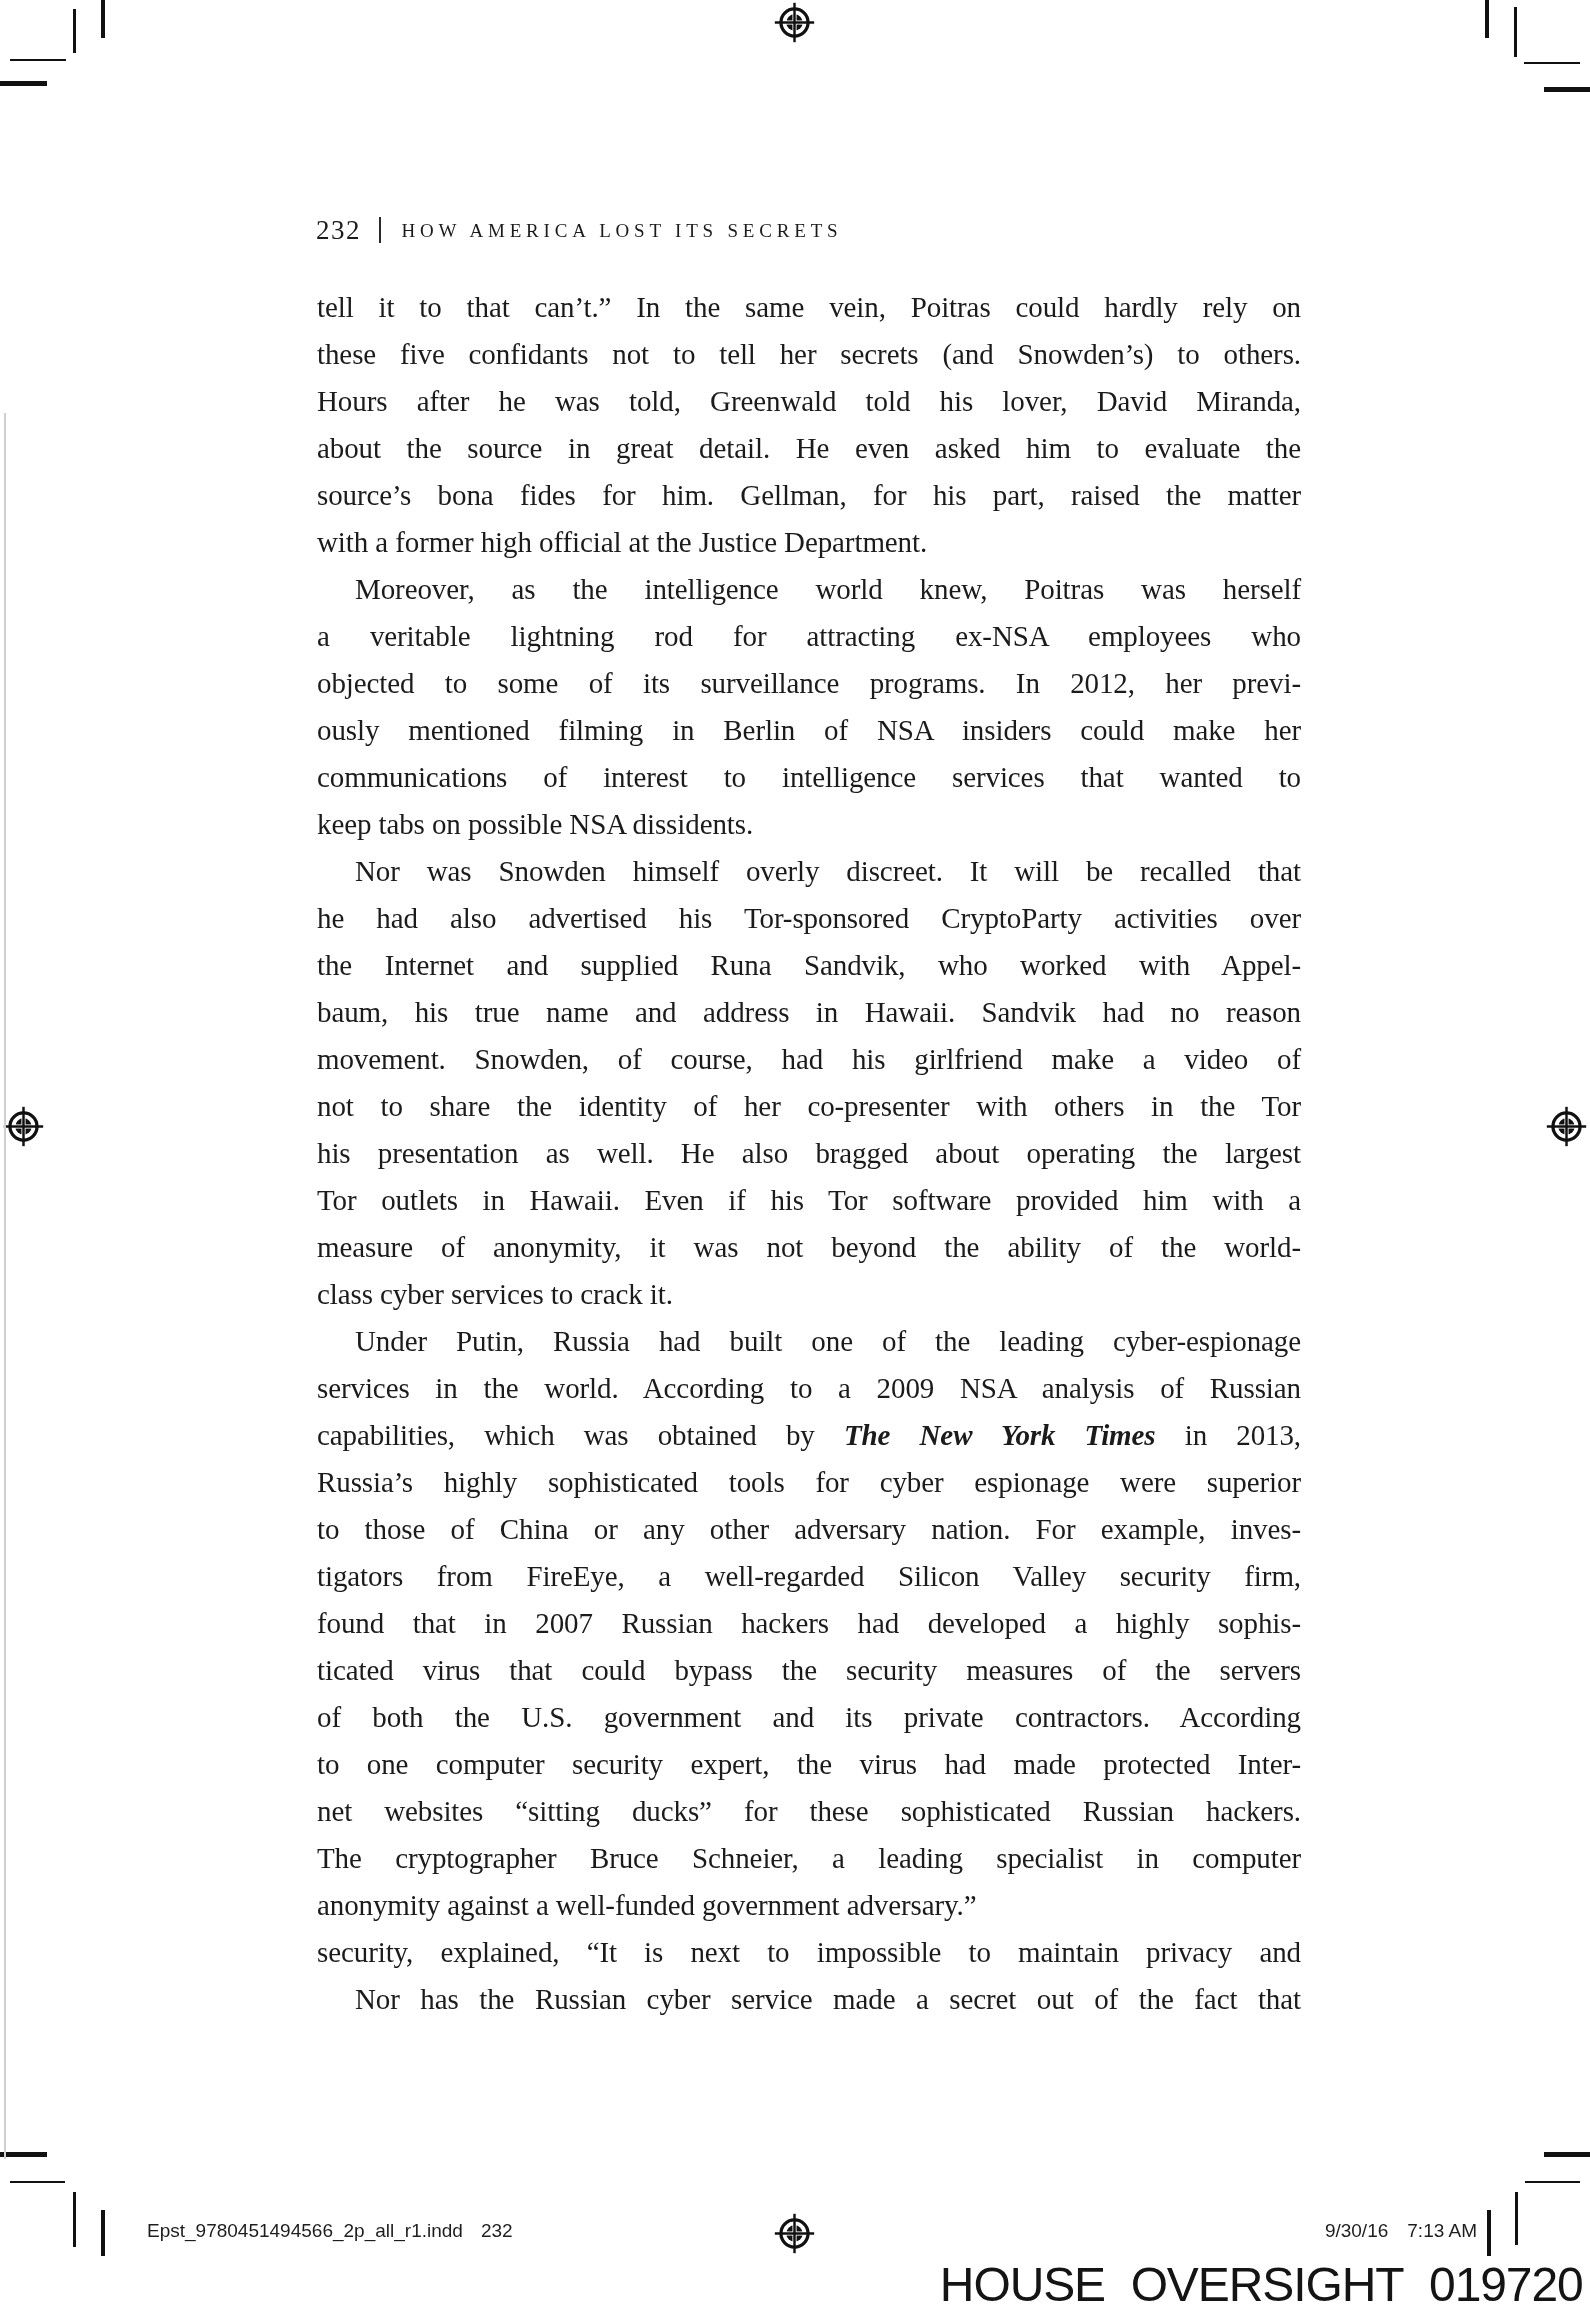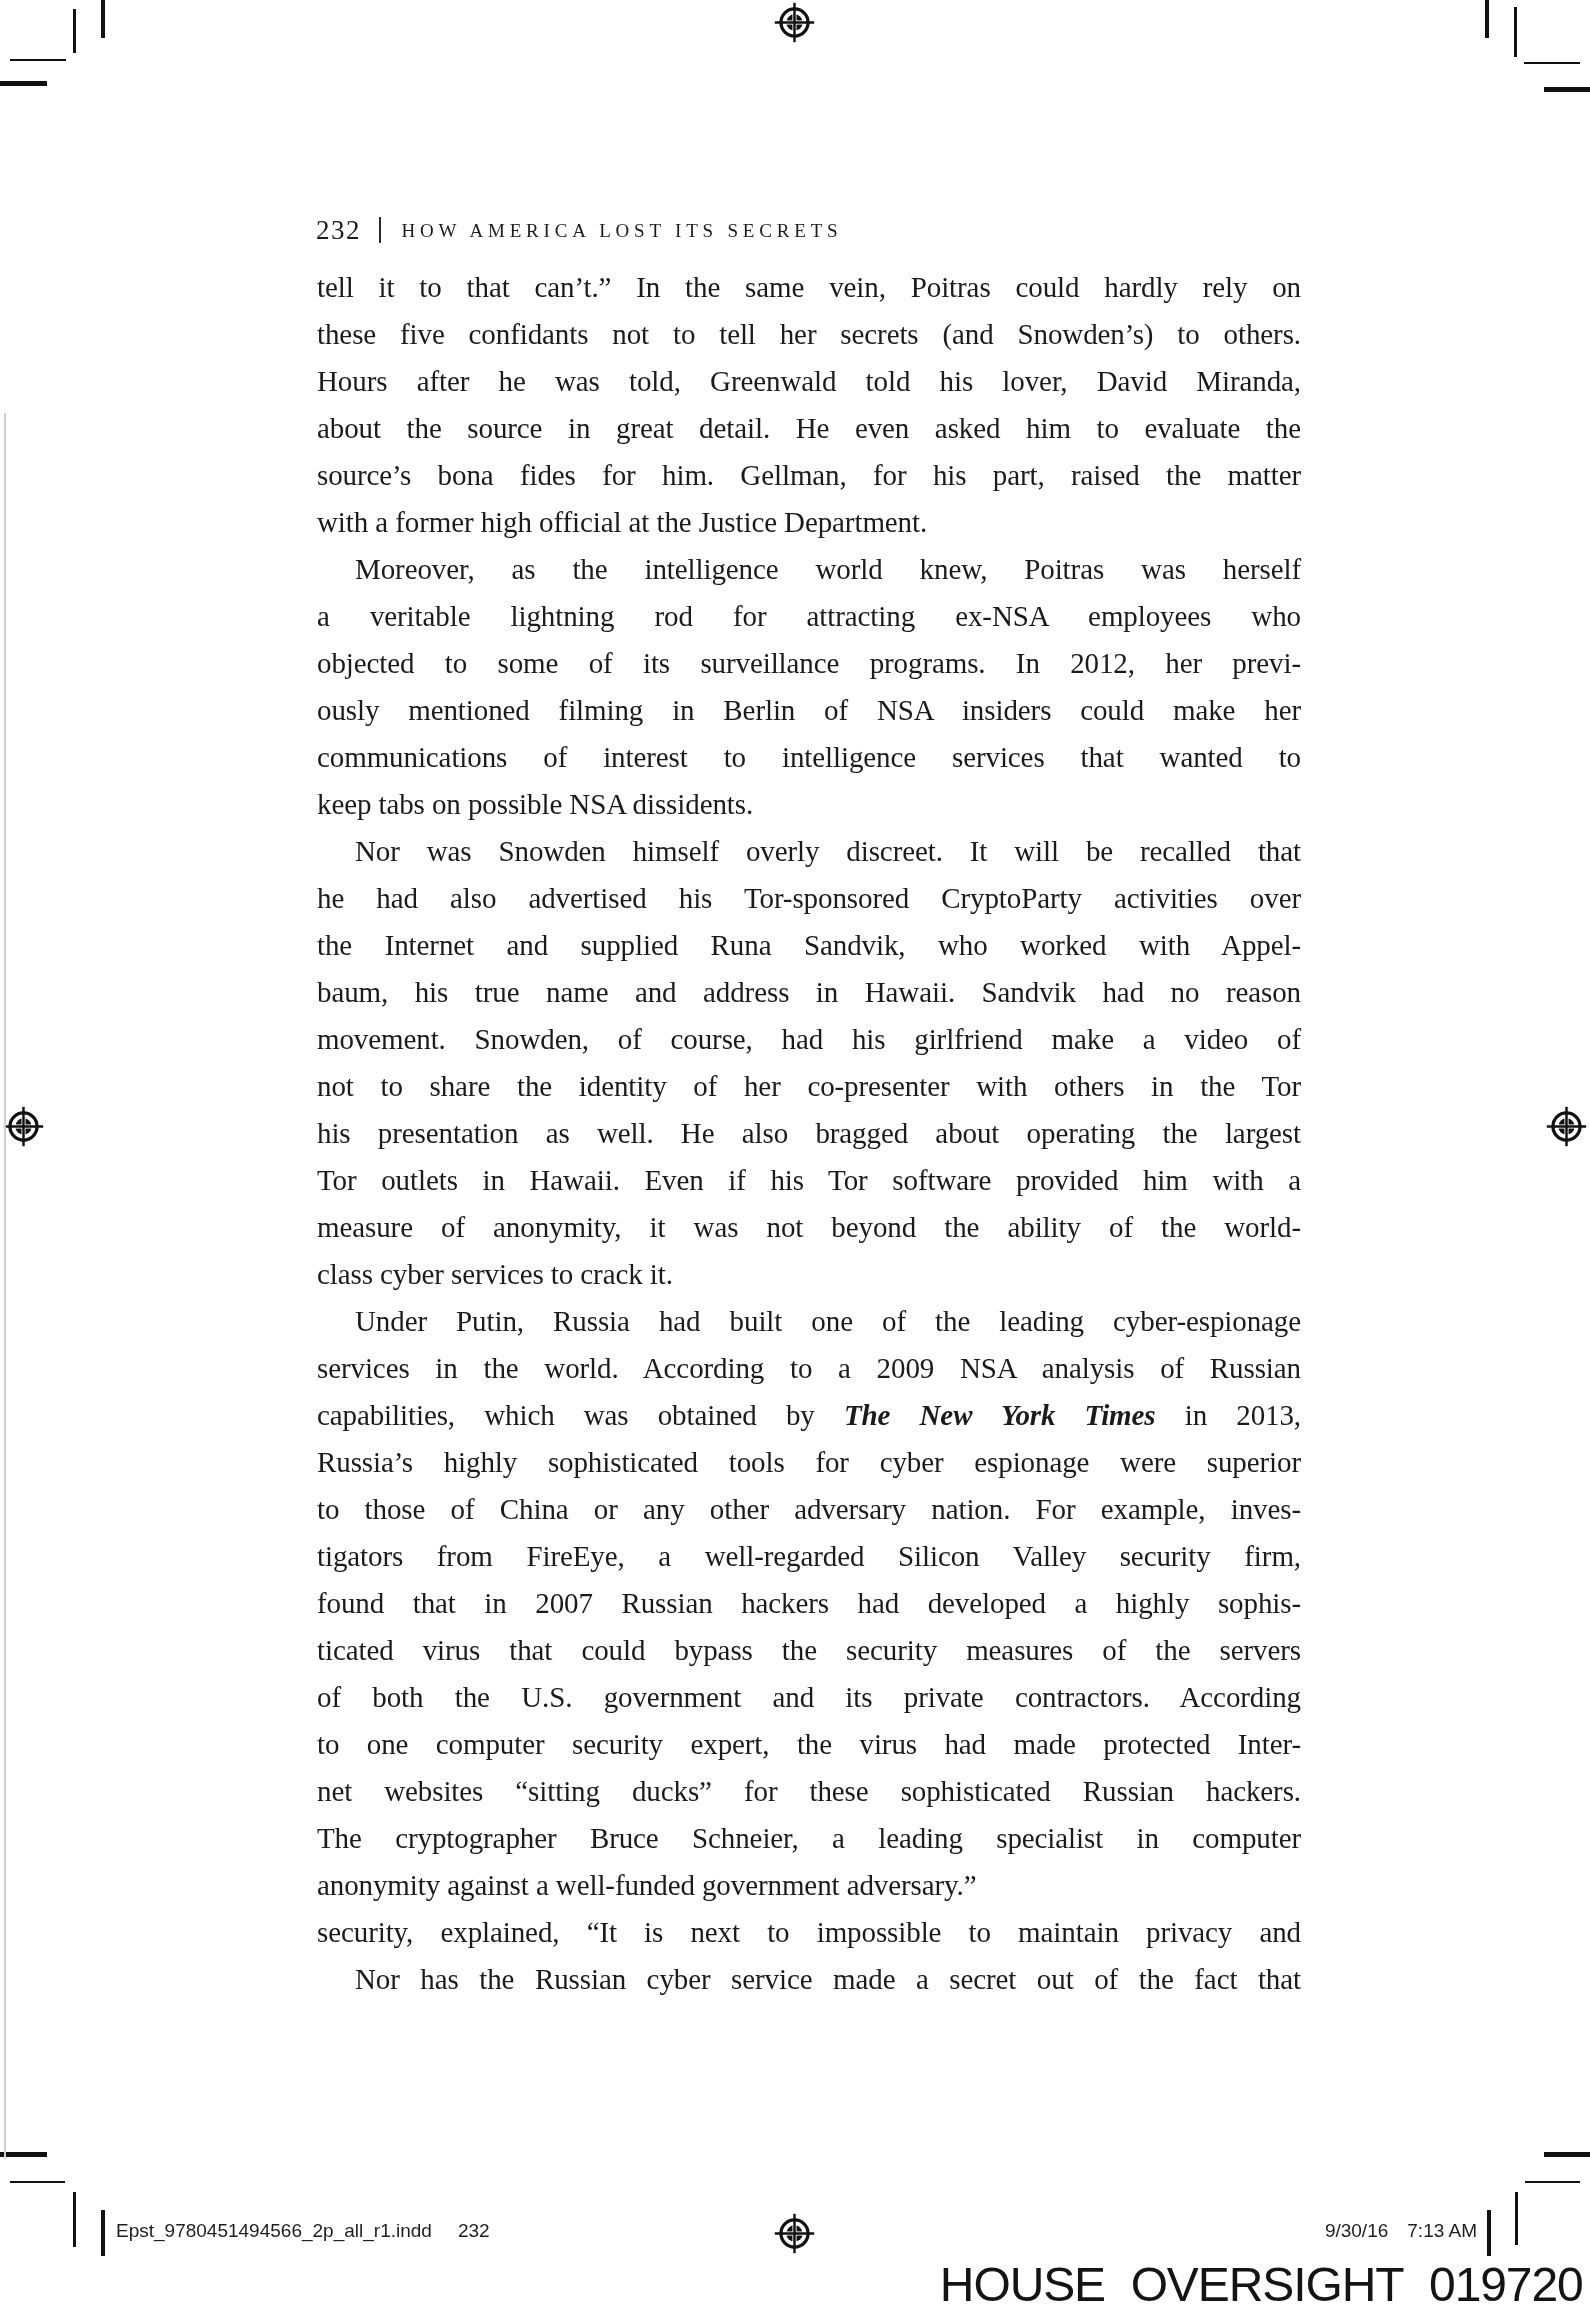--- a/index.html
+++ b/index.html
@@ -21,37 +21,37 @@
   
   .running-head{
     position:absolute;left:316px;top:215px;height:30px;
     display:flex;align-items:center;
   }
   .folio{font-size:27px;letter-spacing:1.5px;color:#1b1b1b;}
   .head-rule{width:1.5px;height:26px;background:#2a2a2a;margin:0 21px 0 18px;}
   .head-title{font-size:19px;letter-spacing:4.8px;color:#1b1b1b;white-space:nowrap;padding-top:1.5px;}
   
   .body-text{
-    position:absolute;left:317px;top:264px;width:984px;
+    position:absolute;left:317px;top:284px;width:984px;
     font-size:29px;line-height:47px;letter-spacing:-0.1px;
   }
   .line{
     height:47px;white-space:nowrap;
     text-align:justify;text-align-last:justify;
   }
   .line.indent{padding-left:38px;}
   .line.para-end{text-align-last:left;}
   .line em{font-style:italic;font-weight:bold;}
   
   .slug{
     position:absolute;top:2220px;
     font-family:"Liberation Sans","DejaVu Sans",sans-serif;
     font-size:19px;color:#1e1e1e;display:flex;
   }
-  .slug-left{left:116px;gap:26px;align-items:flex-end;}
+  .slug-left{left:147px;gap:18px;align-items:flex-end;}
   .slug-right{right:113px;gap:19px;margin-left:48px;}
   .stamp{
     position:absolute;right:7.4px;top:2257px;
     font-family:"Liberation Sans","DejaVu Sans",sans-serif;
     font-size:48px;letter-spacing:-1.1px;color:#141414;white-space:nowrap;
   }
 </style>
 </head>
 <body>
 

